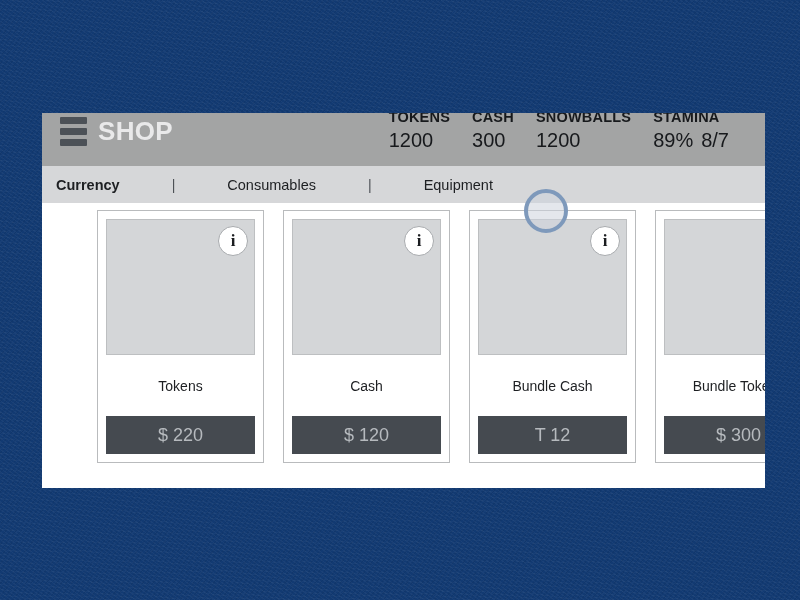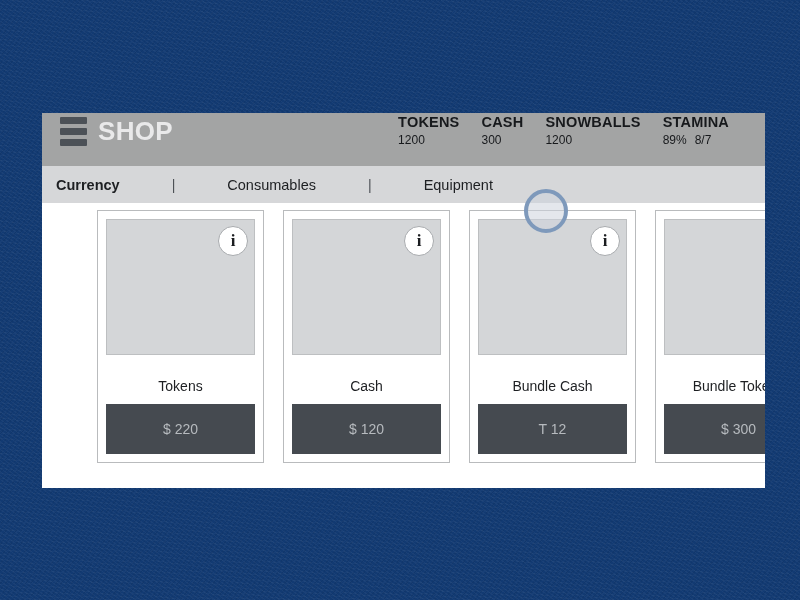--- a/index.html
+++ b/index.html
@@ -122,21 +122,21 @@
   .stat:first-child { margin-left: 0; }
   .stat-label {
     font-size: 14.5px;
     font-weight: bold;
     color: #17191c;
     letter-spacing: .2px;
     line-height: 1.18;
     white-space: nowrap;
   }
   .stat-value {
-    font-size: 12px;
+    font-size: 20px;
     color: #17191c;
     line-height: 1.25;
     margin-top: 1px;
     white-space: nowrap;
   }
   .stat-value .sub { margin-left: 8px; }
 
   
   #tab-bar {
     height: 37px;
@@ -218,26 +218,26 @@
     white-space: nowrap;
   }
 
   .card-actions {
     margin-top: auto;
     display: flex;
     gap: 7px;
   }
   .price-button {
     flex: 1 1 0;
-    height: 50px;
+    height: 38px;
     background: #454a50;
     border: 0;
     color: #b6babe;
     font-family: "Liberation Sans", sans-serif;
-    font-size: 14px;
+    font-size: 18px;
     display: flex;
     align-items: center;
     justify-content: center;
     cursor: pointer;
     white-space: nowrap;
   }
 
   
   #touch-indicator {
     position: absolute;

